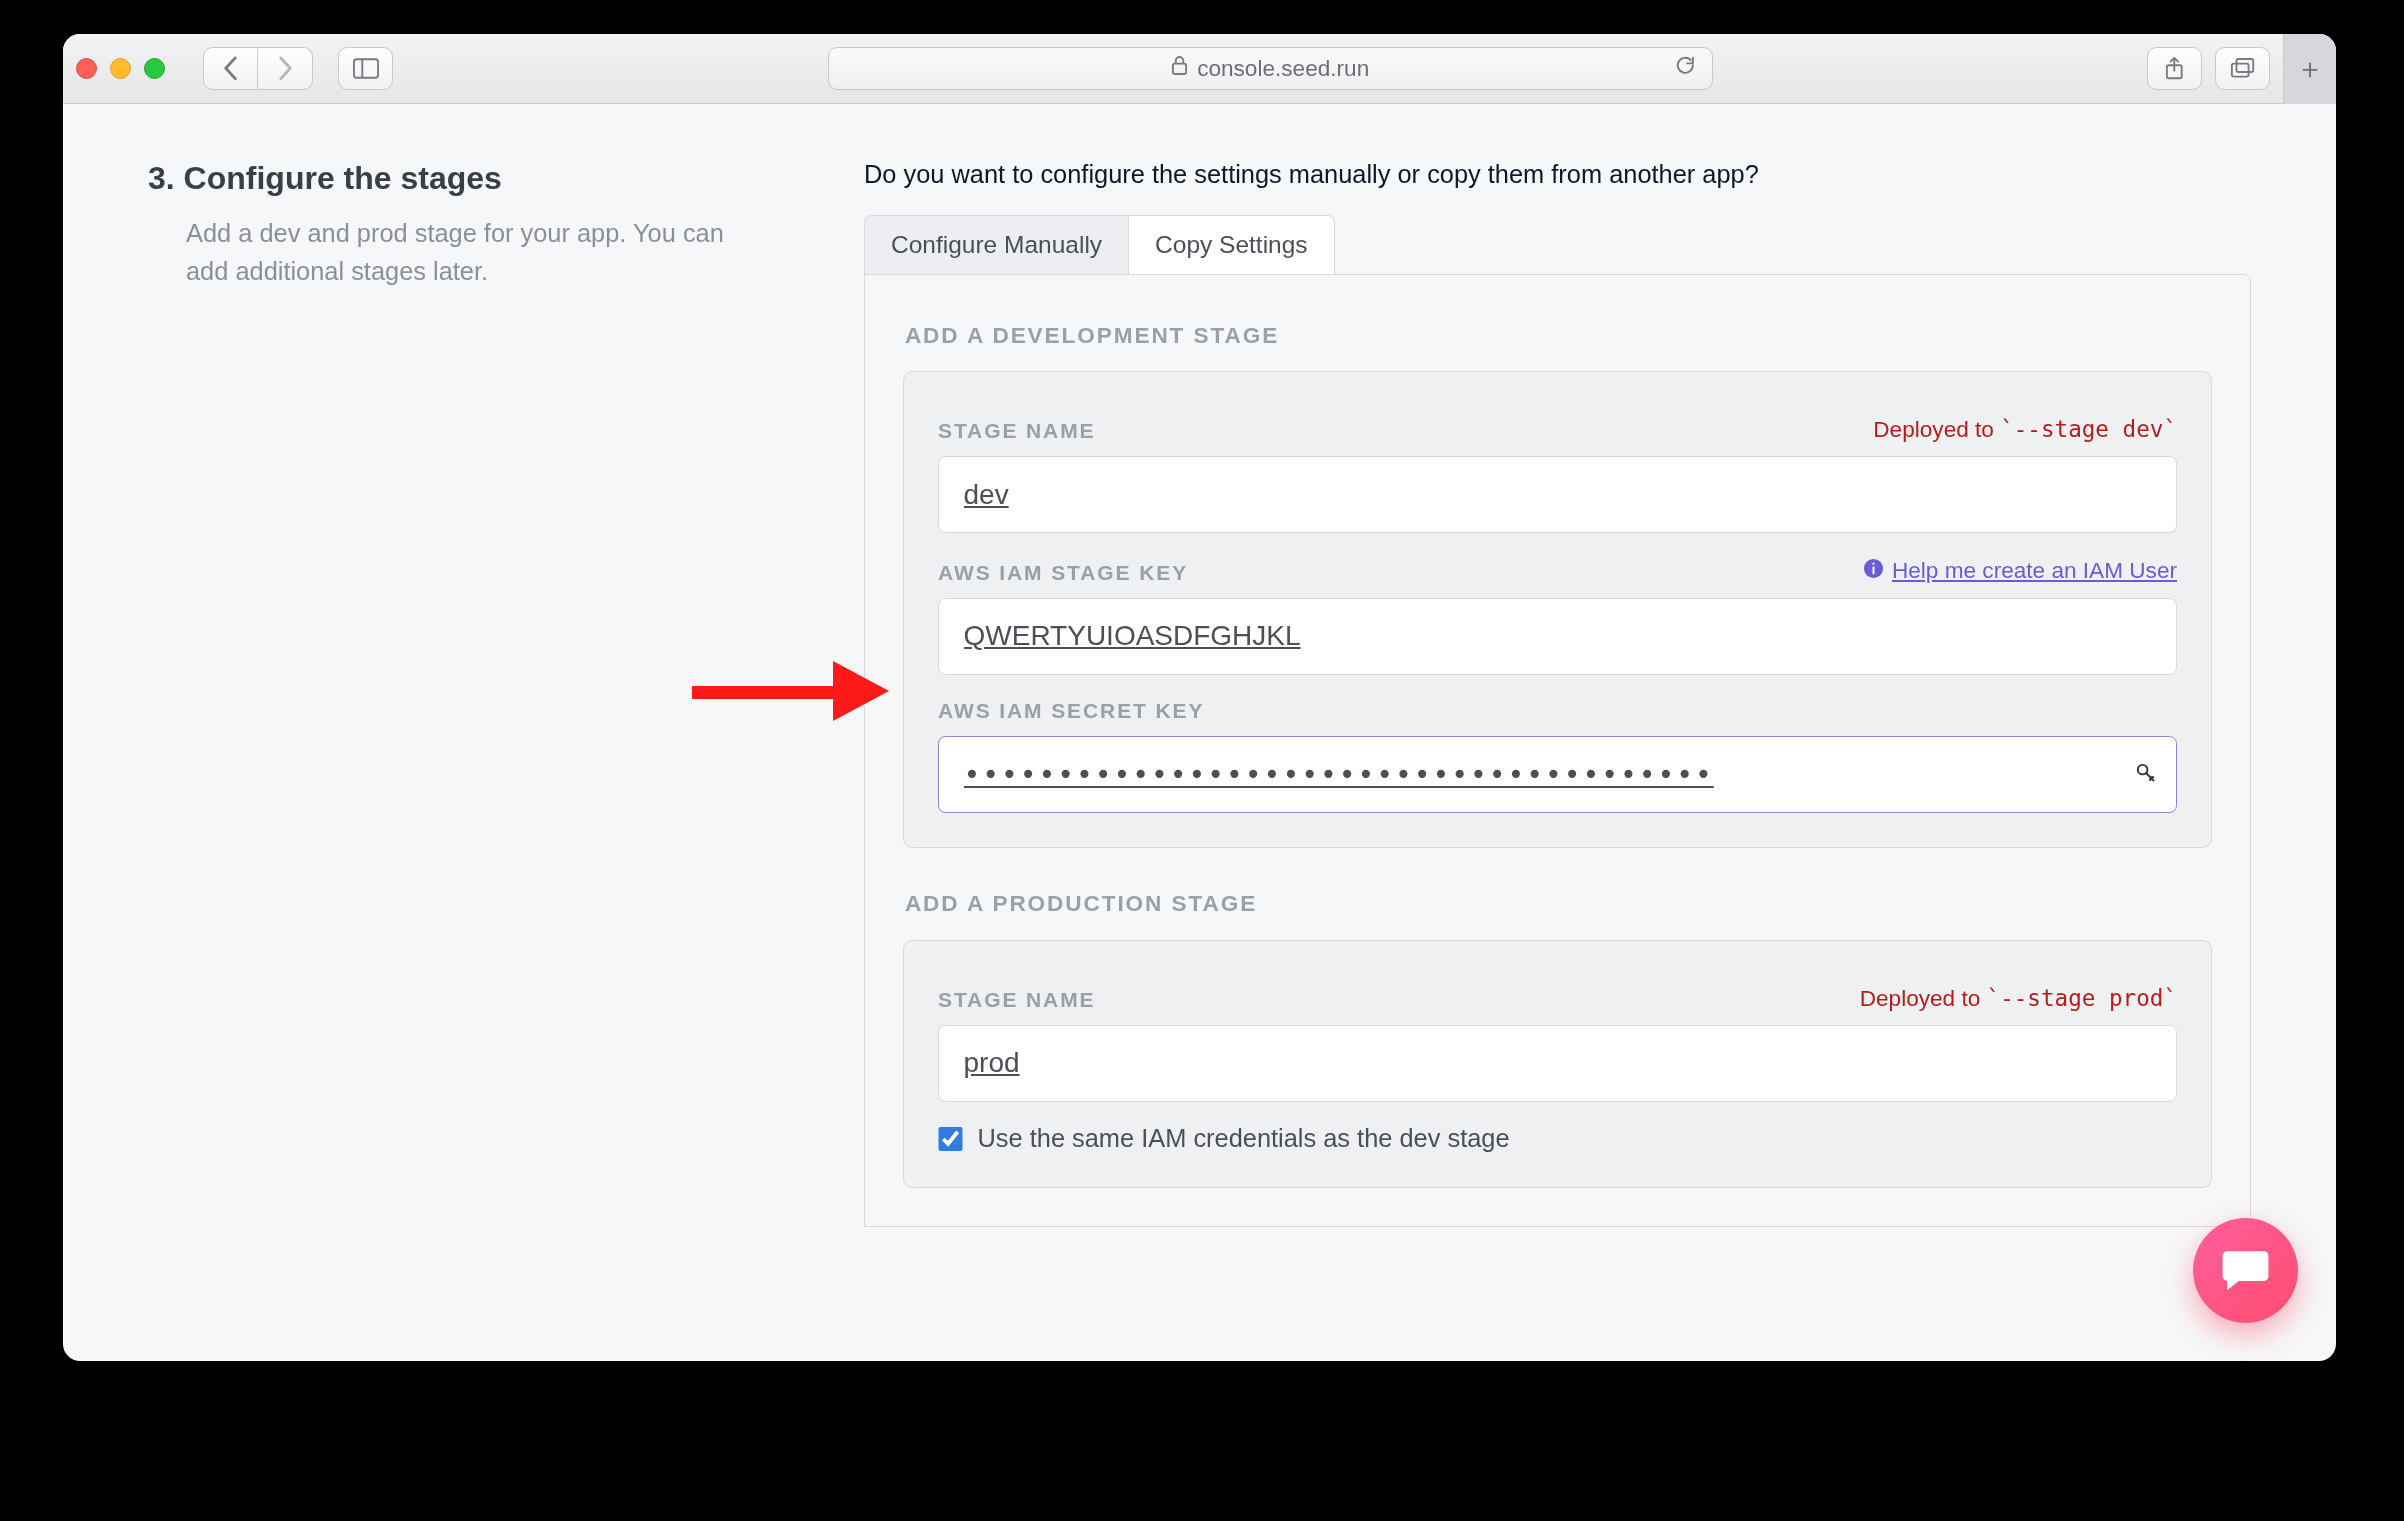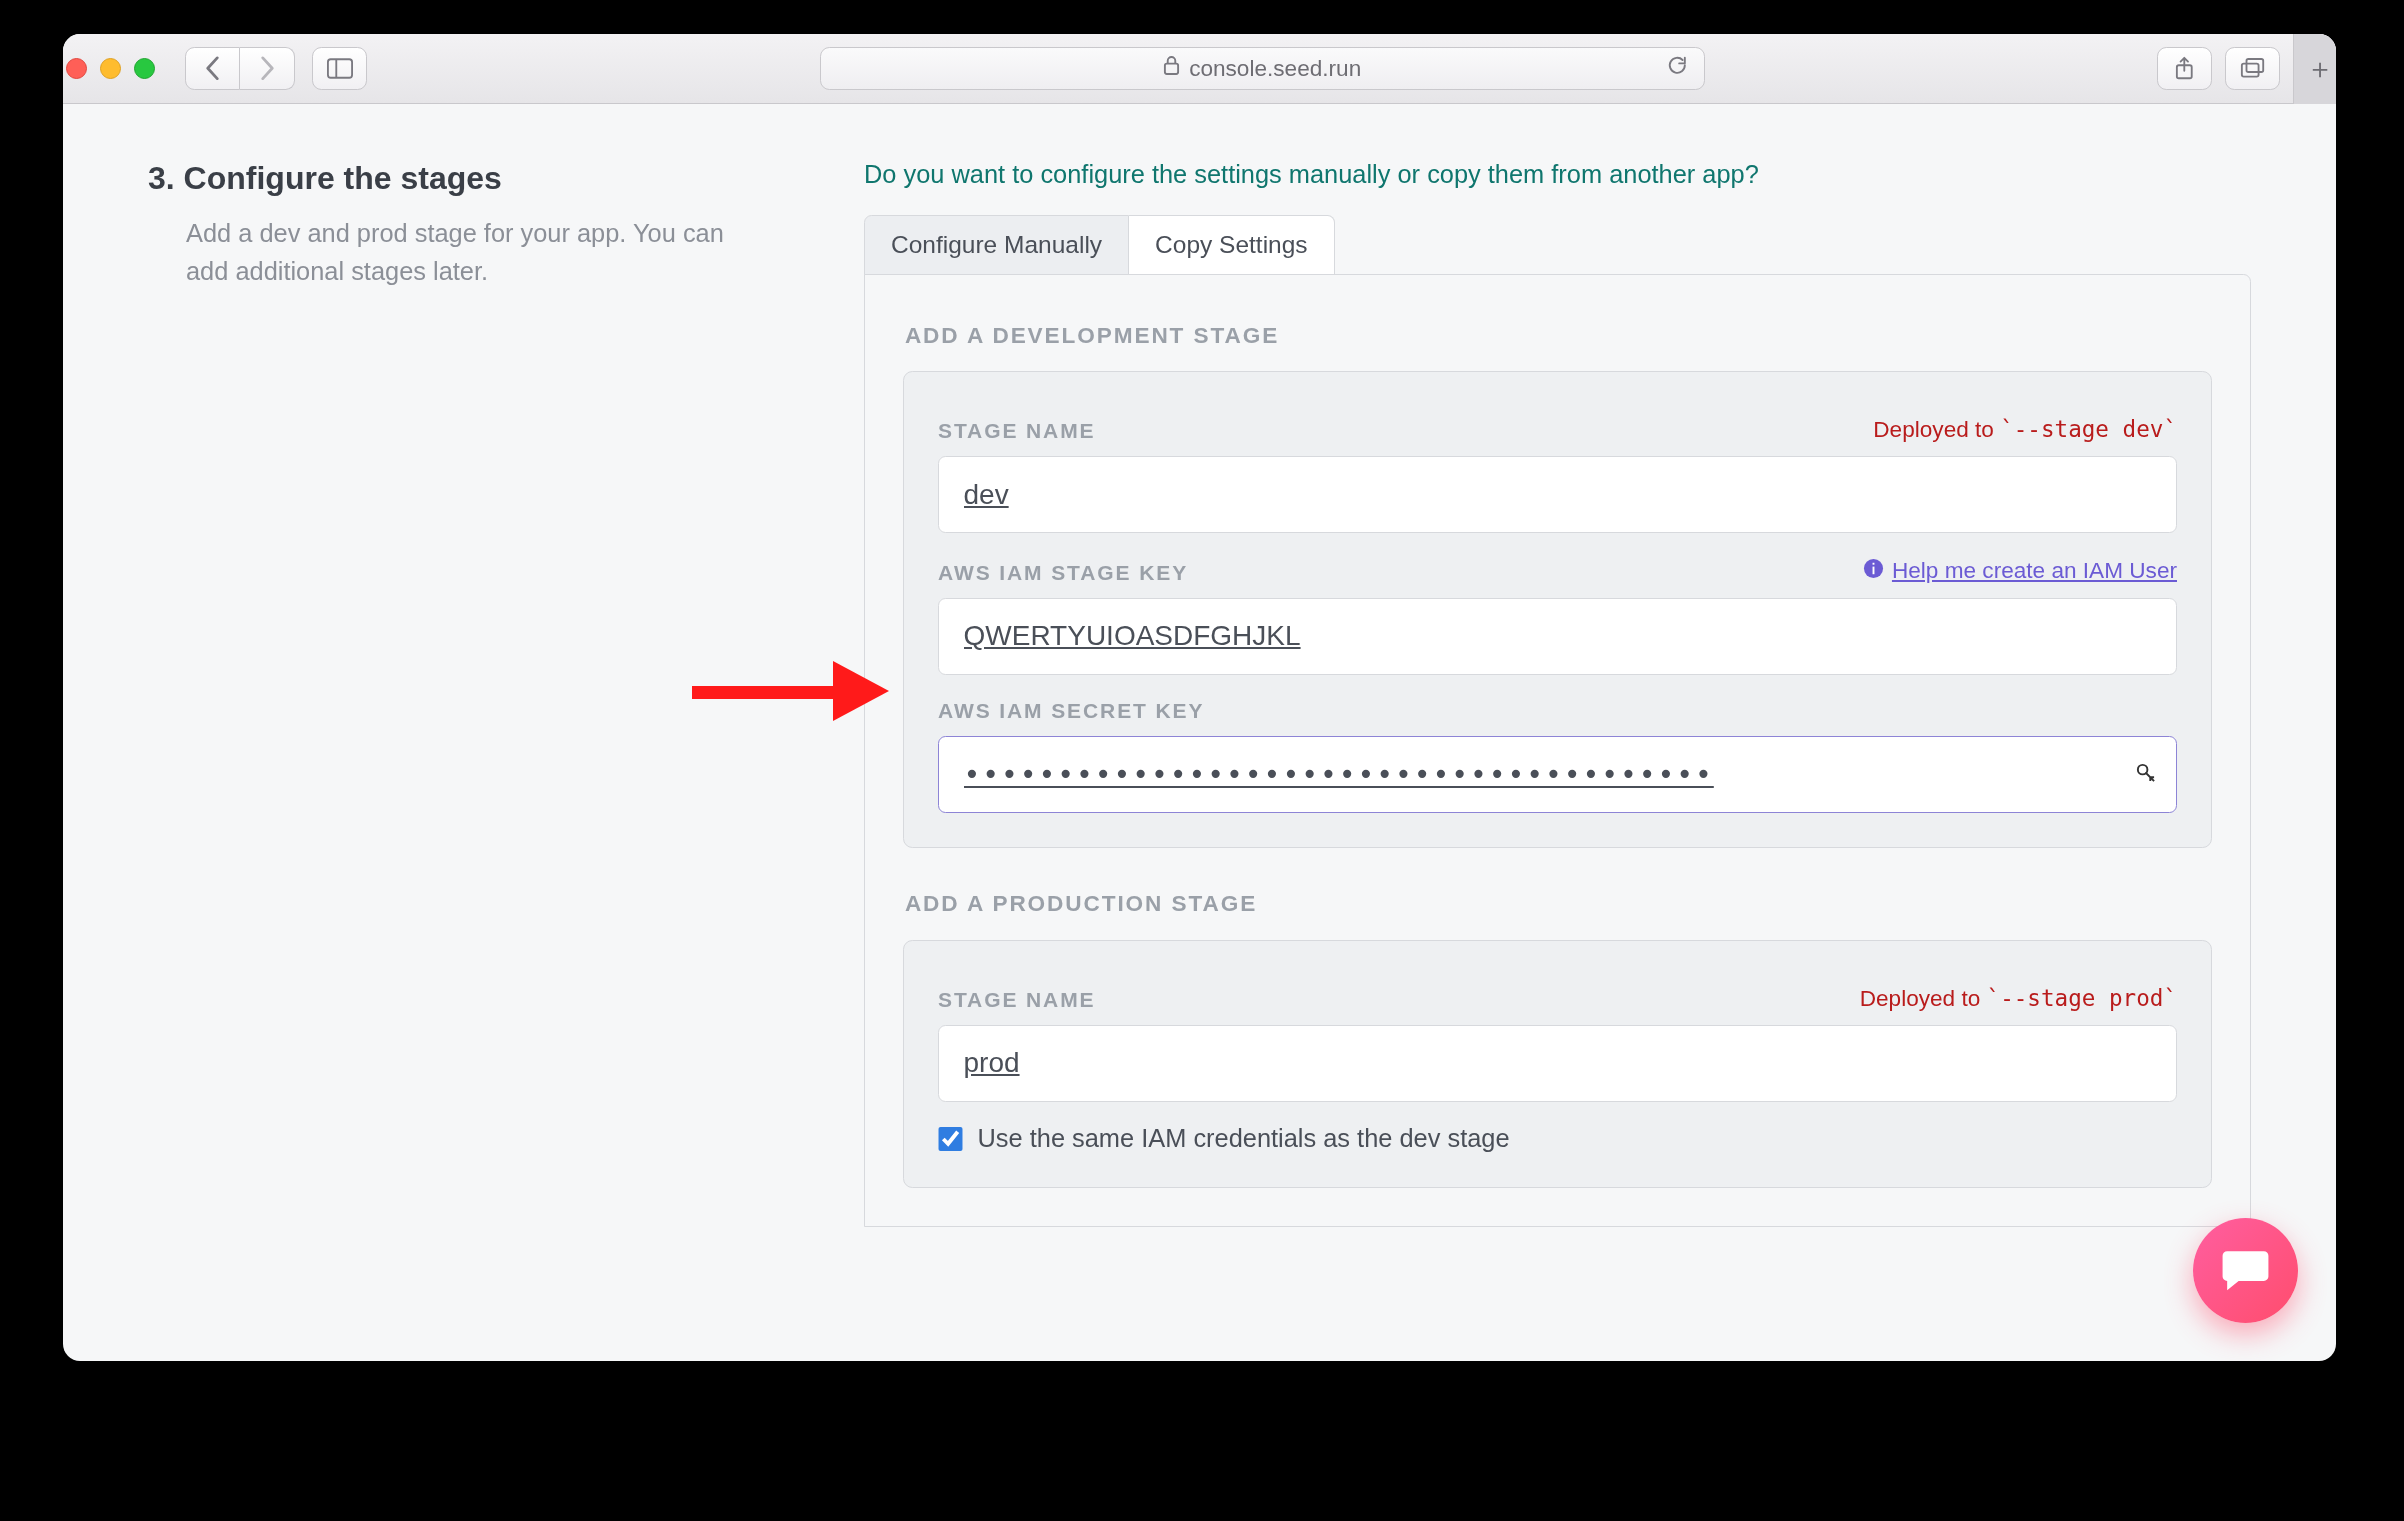--- a/index.html
+++ b/index.html
@@ -14,22 +14,22 @@
     box-shadow: 0 28px 75px rgba(0,0,0,.55);
     overflow: hidden;
   }
   
   .titlebar {
     height: 70px;
     background: linear-gradient(#f3f2f4, #e6e5e8);
     border-bottom: 0.9px solid #c9c8cc;
     display: flex;
     align-items: center;
-    padding: 0 3px;
-    gap: 17px;
+    padding: 0 13px;
+    gap: 25px;
   }
   .traffic { display:flex; gap:13px; margin-right:13px; }
   .dot { width:21px; height:21px; border-radius:50%; }
   .dot.red{background:#ff5f57;border:0.9px solid #e2463e;}
   .dot.yellow{background:#febc2e;border:0.9px solid #dfa123;}
   .dot.green{background:#28c840;border:0.9px solid #1fa52f;}
   .tb-group{ display:flex; gap:0; }
   .tb-btn{
     height:43px; min-width:55px;
     background:linear-gradient(#ffffff,#f1f0f3);
@@ -58,21 +58,21 @@
 
   
   .page {
     display:flex; padding: 56px 85px 0 85px; gap: 38px;
     color:#444;
   }
   .left-col{ width: 678px; }
   .step-title{ font-size:32px; font-weight:700; color:#3a3f47; margin-bottom:17px;}
   .step-sub{ font-size:25.4px; color:#8b8f97; line-height:1.5; padding-left:38px; max-width:603px;}
   .right-col{ flex:1; }
-  .prompt{ font-size:25.4px; color:#0f766e; margin-bottom:26px;}
+  .prompt{ font-size:25.4px; color:#0f172a; margin-bottom:26px;}
   .tabbar{ display:flex; }
   .tab{
     padding:15px 26px; font-size:24.5px; border:0.9px solid #d7d9dd;
     background:#fff; color:#4a4f58; cursor:pointer;
   }
   .tab.active{ background:#eceef1; }
   .tab:first-child{border-top-left-radius:7.5px;}
   .tab:last-child{border-top-right-radius:7.5px; border-left:none;}
   .panel{
     border:0.9px solid #d7d9dd; border-radius:0 7.5px 0 0;

